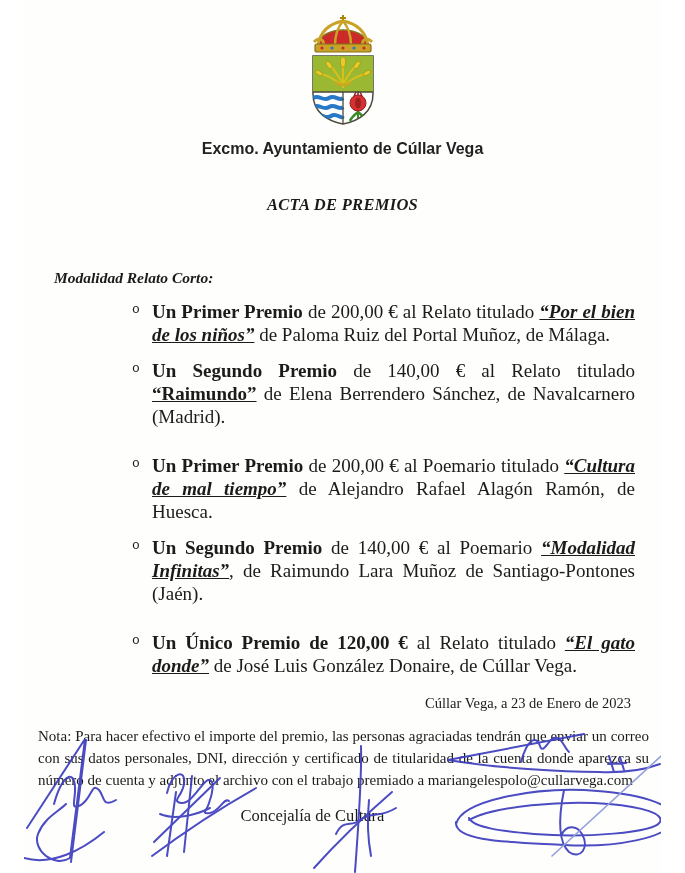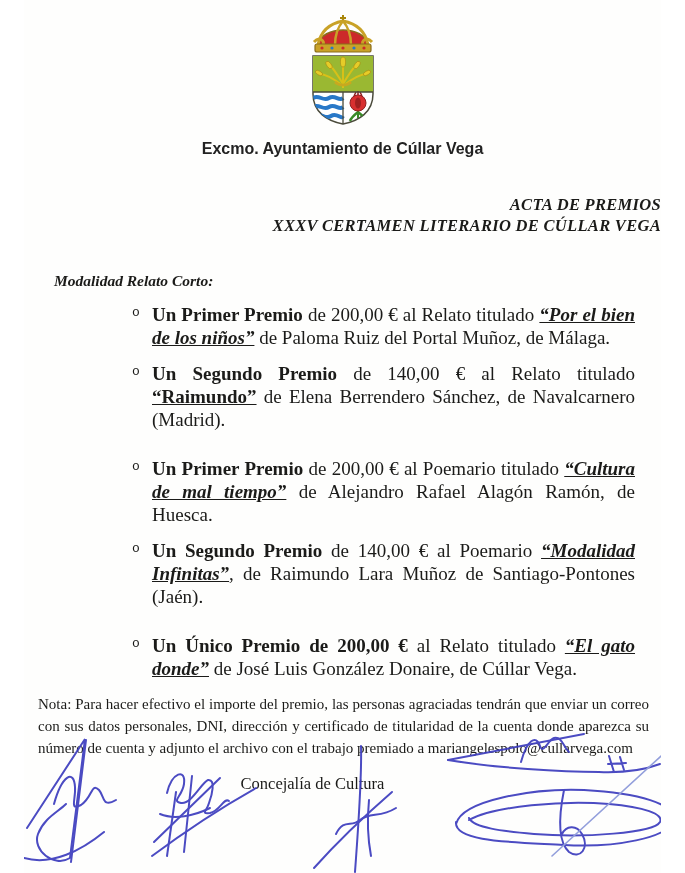--- a/index.html
+++ b/index.html
@@ -19,29 +19,29 @@
     margin-top:14px;
     text-align:center;
     font-family:"Liberation Sans", sans-serif;
     font-weight:bold;
     font-size:16px;
     color:#222;
   }
   
   .doc-title{
     margin-top:36px;
-    text-align:right;
+    text-align:center;
     font-weight:bold;
     font-style:italic;
     font-size:16.5px;
     line-height:21px;
     letter-spacing:.3px;
   }
   
-  .sections{margin-top:36px;}
+  .sections{margin-top:54px;}
   .section{margin-top:0;}
   .section + .section{margin-top:26px;}
   .section-heading{
     margin-left:30px;
     font-weight:bold;
     font-style:italic;
     font-size:15.5px;
   }
   .item{
     display:flex;
@@ -158,21 +158,20 @@
           <path d="M18,80 H78 M48,80 V112" stroke="#4a4a3a" stroke-width="1.3" fill="none"></path>
         </g>
       </g>
     </svg>
   </div>
 
   <div class="org">Excmo. Ayuntamiento de Cúllar Vega</div>
 
   <div class="doc-title">
     <div>ACTA DE PREMIOS</div>
-    <div>XXXV CERTAMEN LITERARIO DE CÚLLAR VEGA</div>
   </div>
 
   <div class="sections">
       <div class="section">
         <div class="section-heading">Modalidad Relato Corto:</div>
         <div class="item">
           <span class="marker">o</span>
           <div class="item-text"><span class="b">Un Primer Premio</span> de 200,00 € al Relato titulado <span class="work bold-italic-underline">“Por el bien de los niños”</span> de Paloma Ruiz del Portal Muñoz, de Málaga.</div>
         </div>
         <div class="item">
@@ -186,25 +185,26 @@
           <div class="item-text"><span class="b">Un Primer Premio</span> de 200,00 € al Poemario titulado <span class="work bold-italic-underline">“Cultura de mal tiempo”</span> de Alejandro Rafael Alagón Ramón, de Huesca.</div>
         </div>
         <div class="item">
           <span class="marker">o</span>
           <div class="item-text"><span class="b">Un Segundo Premio</span> de 140,00 € al Poemario <span class="work bold-italic-underline">“Modalidad Infinitas”</span>, de Raimundo Lara Muñoz de Santiago-Pontones (Jaén).</div>
         </div>
       </div>
       <div class="section">
         <div class="item">
           <span class="marker">o</span>
-          <div class="item-text"><span class="b">Un Único Premio de 200,00 €</span> al Relato titulado <span class="work bold-italic-underline">“El gato donde”</span> de José Luis González Donaire, de Cúllar Vega.</div>
+          <div class="item-text"><span class="b">Un Único Premio de 120,00 €</span> al Relato titulado <span class="work bold-italic-underline">“El gato donde”</span> de José Luis González Donaire, de Cúllar Vega.</div>
         </div>
       </div>
     </div>
 
+  <div class="dateline">Cúllar Vega, a 23 de Enero de 2023</div>
 
   <div class="note">Nota: Para hacer efectivo el importe del premio, las personas agraciadas tendrán que enviar un correo con sus datos personales, DNI, dirección y certificado de titularidad de la cuenta donde aparezca su número de cuenta y adjunto el archivo con el trabajo premiado a mariangelespolo@cullarvega.com</div>
 
   <div class="sig-label">Concejalía de Cultura</div>
 
   <svg class="sig-overlay" viewBox="0 690 685 183">
     <g fill="none" stroke="#3c3cbe" stroke-width="2" stroke-linecap="round" opacity="0.92">
 
       <g>
         <path d="M3,828 L61,739 L46,858 C30,868 8,850 14,834 C20,818 34,812 42,804"></path>

